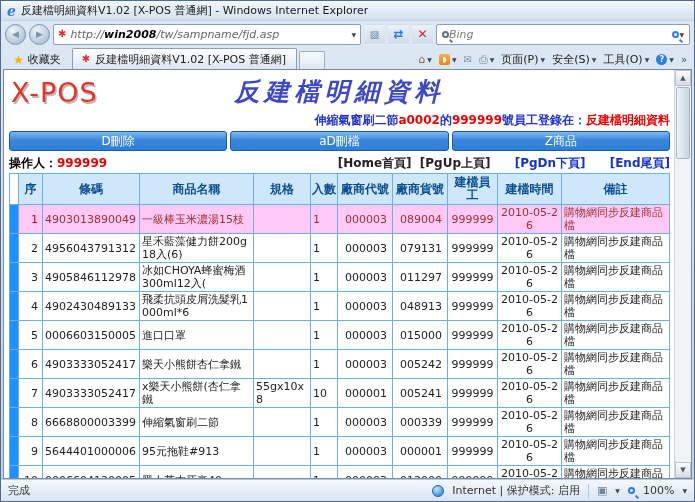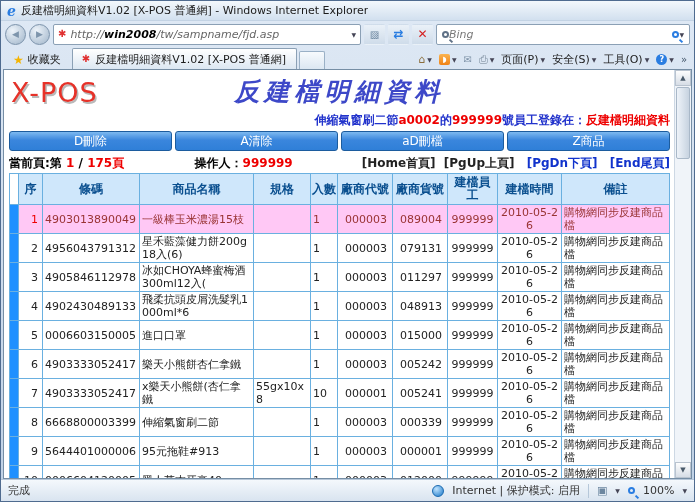--- a/index.html
+++ b/index.html
@@ -85,21 +85,21 @@
   .blue { color:#2233cc; } .red { color:#ee0000;margin-top:25px; }
 
   .btn-row { display:flex; gap:3px; margin:3px 0 4px 0; }
   .xbtn { flex:1; height:20px; color:#fff; font-size:12px; font-family:inherit; cursor:pointer;
     background:linear-gradient(#7db9f0,#3a86dd 45%,#2f7fd8); border:1px solid #1c5c9e; border-radius:3px; }
 
   .pager-row { display:flex; align-items:center; font-size:12px; font-weight:bold; height:17px; white-space:nowrap; }
   .pg-left { width:33%; } .pg-mid { width:29%; }
   .pg-right { margin-left:auto; }
   .pg-right .plain { color:#222; margin-left:4px; cursor:pointer; }
-  .pg-right .link  { color:#1133cc; margin-left:8px; cursor:pointer; }
+  .pg-right .link  { color:#1133cc; margin-left:20px; cursor:pointer; }
 
   table.grid { width:100%; border-collapse:collapse; table-layout:fixed; font-size:11px; margin-top:1px; }
   .grid th { background:#cfe7fb; color:#0a4f8f; font-weight:bold; border:1px solid #6ab0e0;
     padding:2px 1px; font-size:12px; line-height:13px; }
   .grid th.selh { background:#ffffff; }
   .grid td { border:1px solid #6ab0e0; padding:1px 2px; line-height:13px; color:#222;
     overflow:hidden; word-break:break-all; }
   td.sel { background:#1e90ff; padding:0; }
   tr.hl td { background:#ffc8f5; color:#993333; }
   tr.hl td.sel { background:#1e90ff; }
@@ -211,32 +211,25 @@
         <span class="logo">X-POS</span>
         <span class="page-title">反建檔明細資料</span>
       </div>
 
       <div class="login-line">
         <span class="blue">伸縮氣窗刷二節</span><span class="red">a0002</span><span class="blue">的</span><span class="red">999999</span><span class="blue">號員工登錄在：</span><span class="red">反建檔明細資料</span>
       </div>
 
       <div class="btn-row">
         <button class="xbtn">D刪除</button>
-        <button class="xbtn">A清除</button>
         <button class="xbtn">aD刪檔</button>
         <button class="xbtn">Z商品</button>
       </div>
 
       <div class="pager-row">
-        <span class="pg-left">
-          <span>當前頁:第</span>
-          <span class="red">1</span>
-          <span>/</span>
-          <span class="red">175頁</span>
-        </span>
         <span class="pg-mid">
           <span>操作人：</span><span class="red">999999</span>
         </span>
         <span class="pg-right">
           <span class="plain">[Home首頁]</span>
           <span class="plain">[PgUp上頁]</span>
           <span class="link">[PgDn下頁]</span>
           <span class="link">[End尾頁]</span>
         </span>
       </div>

